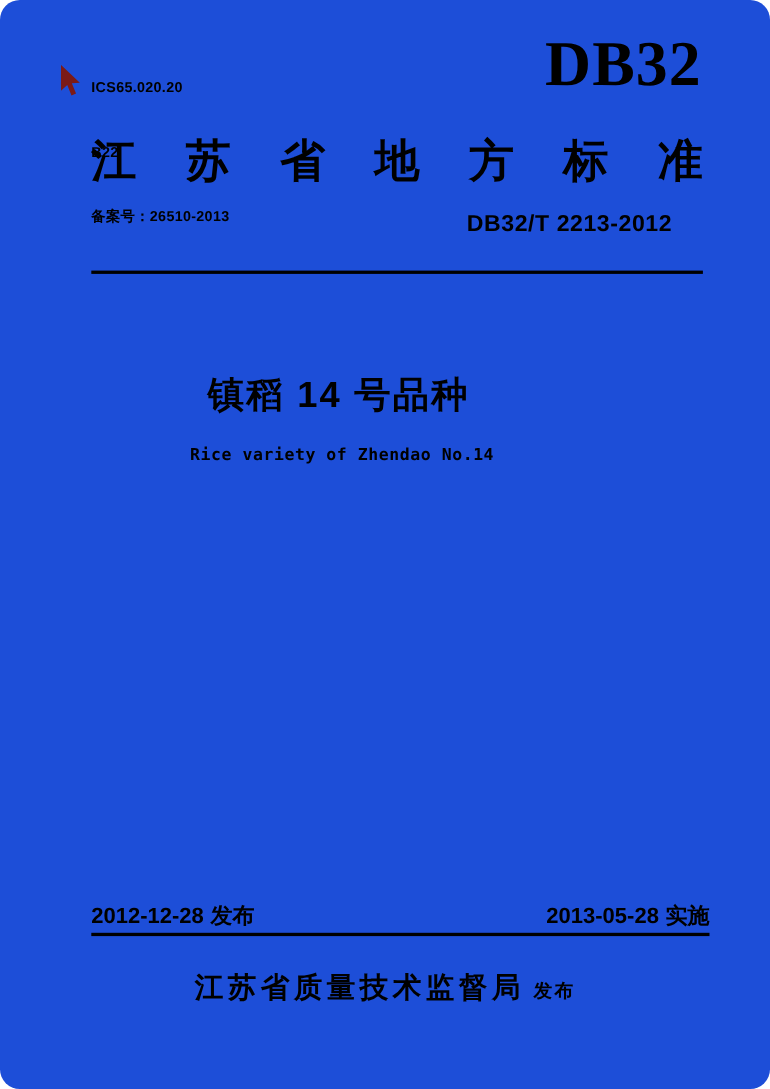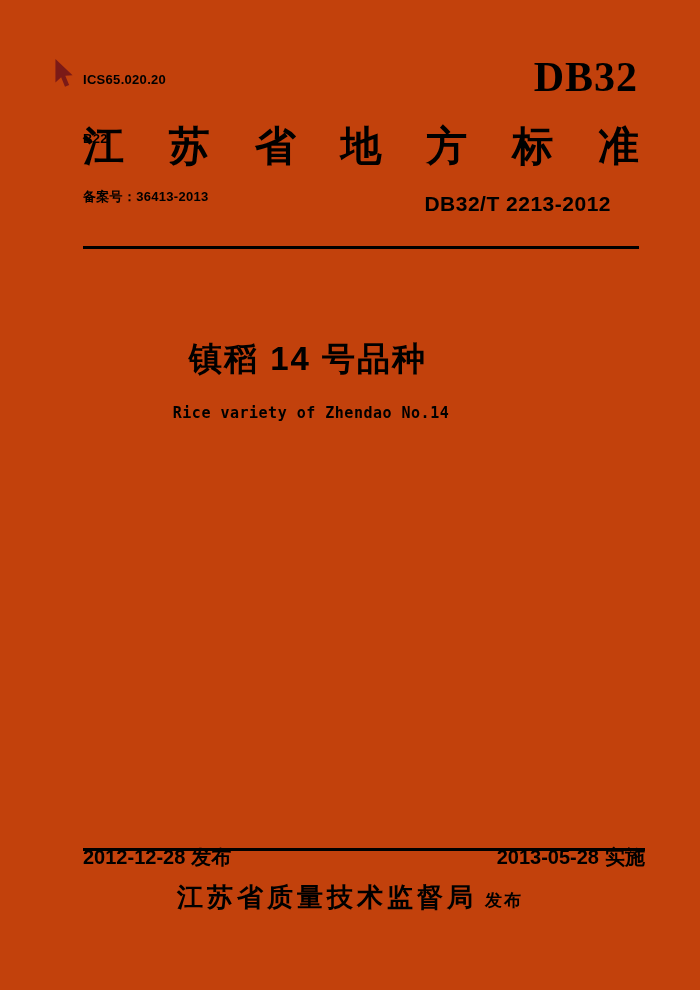--- a/index.html
+++ b/index.html
@@ -4,24 +4,25 @@
 <style>
   html, body {
     margin: 0;
     padding: 0;
     background: #ffffff;
   }
   .page {
     position: relative;
     width: 700px;
     height: 990px;
-    background: #c2410c;
+    background: #1d4ed8;
     color: #000000;
     font-family: "Liberation Sans", sans-serif;
     overflow: hidden;
+    border-radius: 18px;
   }
 
   
   .ics-block {
     position: absolute;
     left: 83px;
     top: 31px;
     font-size: 13px;
     line-height: 19.5px;
     font-weight: 600;
@@ -34,25 +35,25 @@
     position: absolute;
     left: 52px;
     top: 59px;
     width: 24px;
     height: 30px;
   }
 
   
   .db32-logo {
     position: absolute;
-    top: 56px;
+    top: 29px;
     right: 62px;
     font-family: "Liberation Serif", "DejaVu Serif", serif;
     font-weight: bold;
-    font-size: 42px;
+    font-size: 58px;
     line-height: 1;
     letter-spacing: 1px;
     margin-left: 32px;
   }
 
   
   .std-title-row {
     position: absolute;
     left: 83px;
     top: 126px;
@@ -112,21 +113,21 @@
     font-family: "DejaVu Sans Mono", monospace;
     font-size: 15px;
     font-weight: 600;
     letter-spacing: 0.5px;
   }
 
   
   .dates-row {
     position: absolute;
     left: 83px;
-    top: 847px;
+    top: 823px;
     width: 562px;
     display: flex;
     justify-content: space-between;
     font-size: 20px;
     font-weight: 600;
     line-height: 1;
   }
   .date-item .date { margin-right: 6px; }
 
   
@@ -152,21 +153,21 @@
   }
 </style>
 </head>
 <body>
 
 <div class="page">
 
   <div class="ics-block">
     <div>ICS65.020.20</div>
     <div>B22</div>
-    <div>备案号：36413-2013</div>
+    <div>备案号：26510-2013</div>
   </div>
 
   <svg class="pointer" viewBox="0 0 14 21" aria-hidden="true">
     <polygon points="1,0 1,16.5 5,12.8 7.7,19.5 10.6,18.2 7.9,11.7 13,11.4" fill="#7b1a17"></polygon>
   </svg>
 
   <div class="db32-logo">DB32</div>
 
   <div class="std-title-row">
     <span>江</span>

